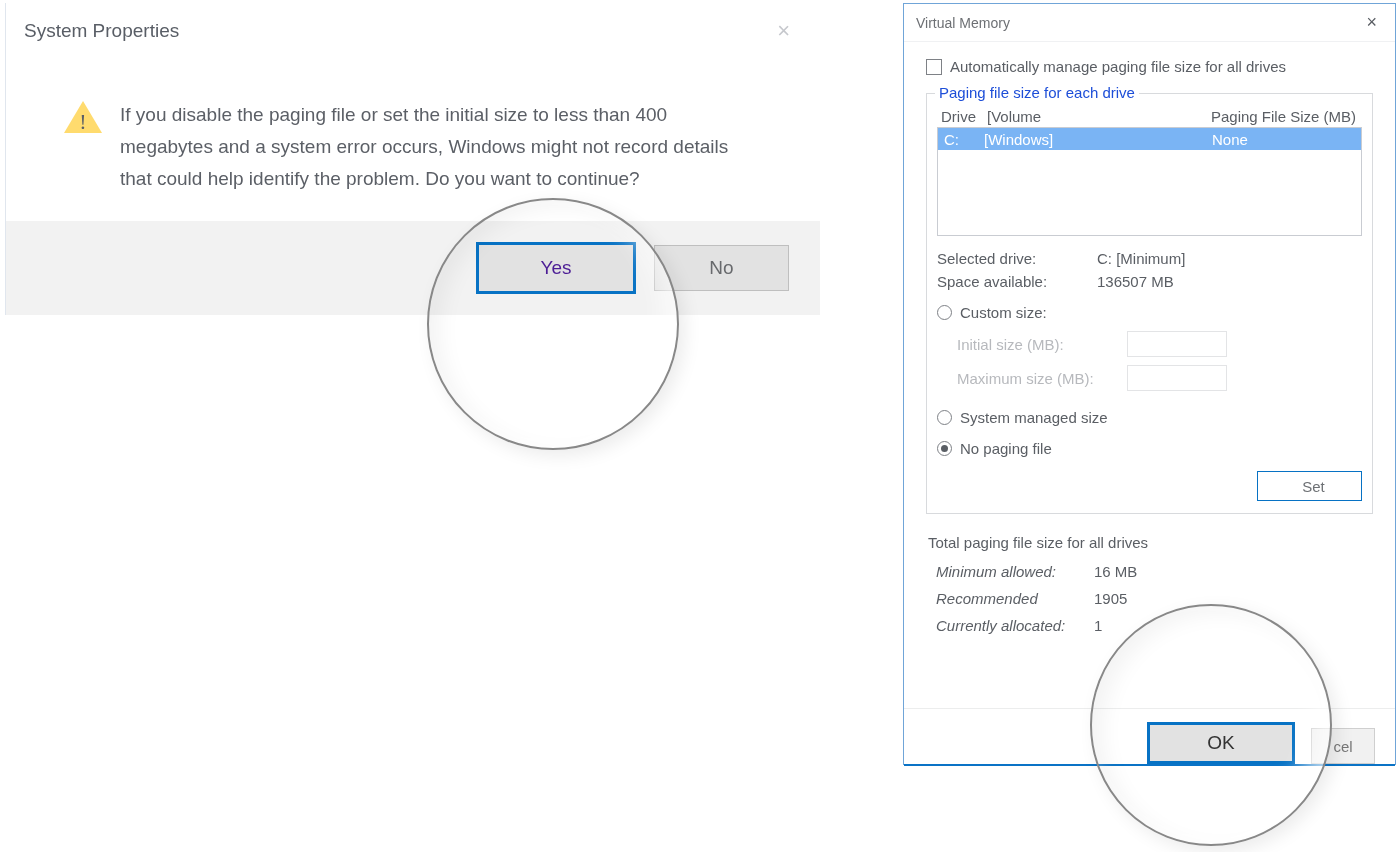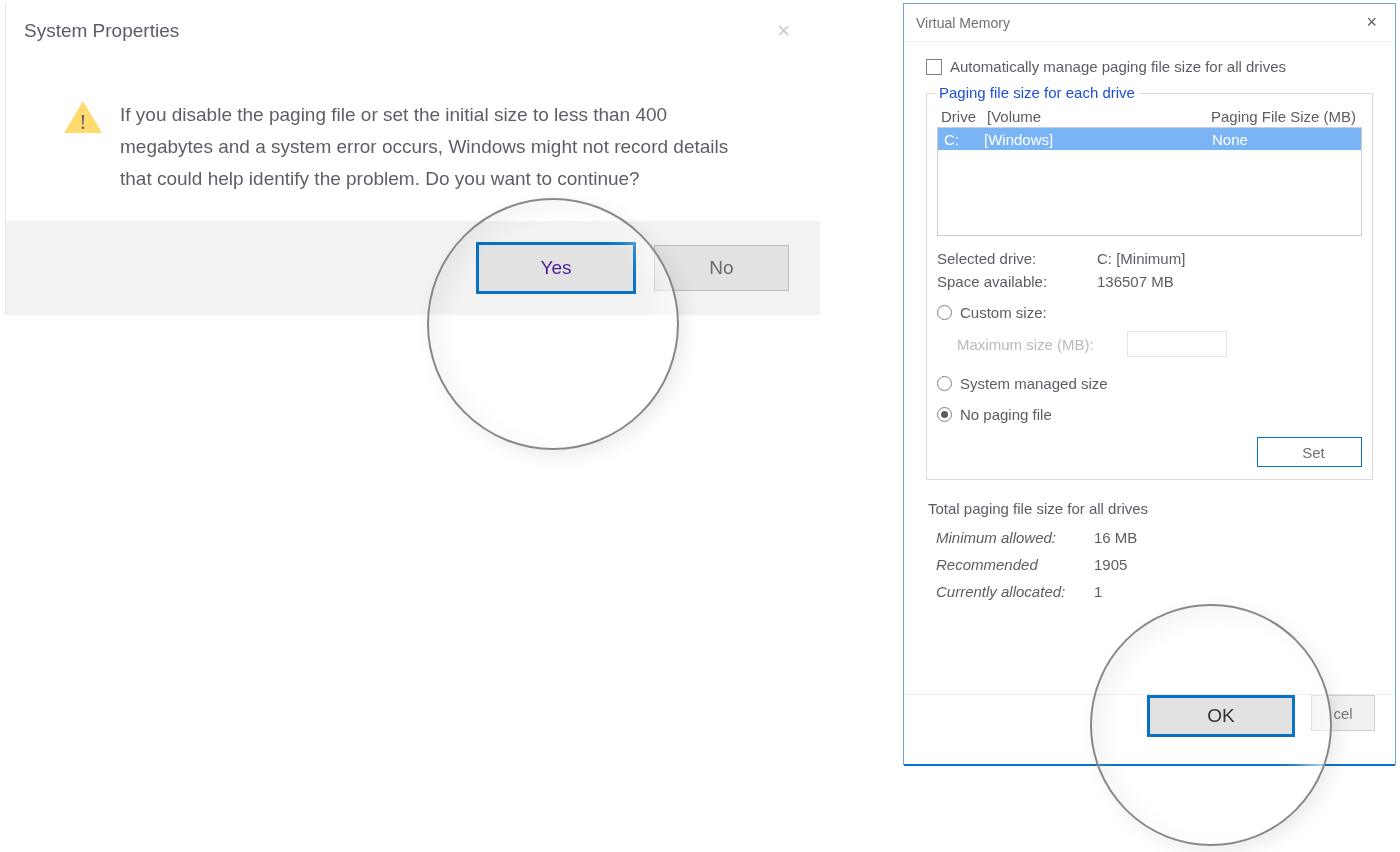--- a/index.html
+++ b/index.html
@@ -222,24 +222,24 @@
   }
 
   .totals { margin-top: 6px; padding: 0 2px;}
   .totals .title { font-size: 15px; margin-bottom: 12px; }
   .totals .row { display: flex; margin: 10px 0 0 8px; font-size: 15px; }
   .totals .row .k { width: 158px; font-style: italic; }
 
   .vm-footer {
     position: absolute;
     bottom: 0; left: 0; right: 0;
-    height: 70px;
+    height: 56px;
     border-top: 1px solid #eceded;
     display: flex;
-    align-items: flex-start;
+    align-items: flex-end;
     justify-content: flex-end;
     gap: 16px;
     padding-right: 20px;
     background: #fff;
   }
   .btn-ok {
     width: 148px; height: 42px;
     background: #e2e2e2;
     border: 3px solid #0772c4;
     display: flex; align-items: center; justify-content: center;
@@ -345,20 +345,24 @@
         <span class="k">Space available:</span>
         <span class="v">136507 MB</span>
       </div>
 
       <div class="radio-row">
         <span class="radio-outer"></span>
         <span>Custom size:</span>
       </div>
       <div class="size-inputs">
         <div class="row">
+          <span class="lbl">Initial size (MB):</span>
+          <span class="inp"></span>
+        </div>
+        <div class="row">
           <span class="lbl">Maximum size (MB):</span>
           <span class="inp"></span>
         </div>
       </div>
 
       <div class="radio-row">
         <span class="radio-outer"></span>
         <span>System managed size</span>
       </div>
 

